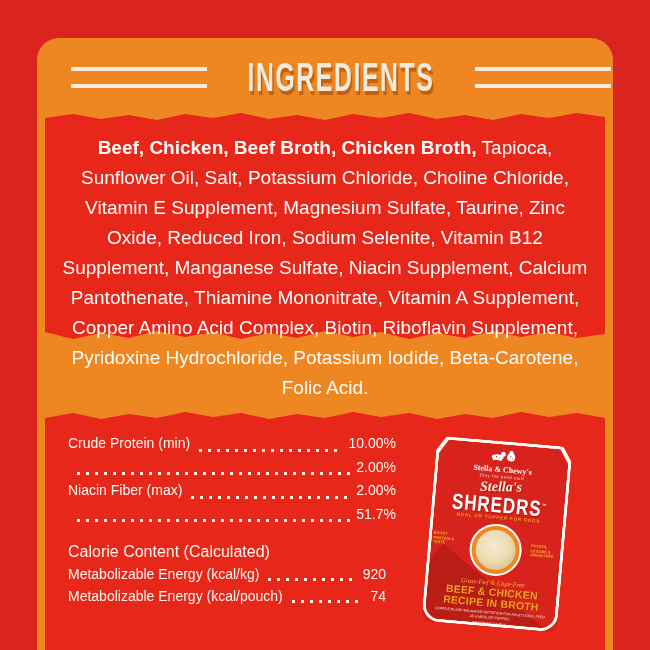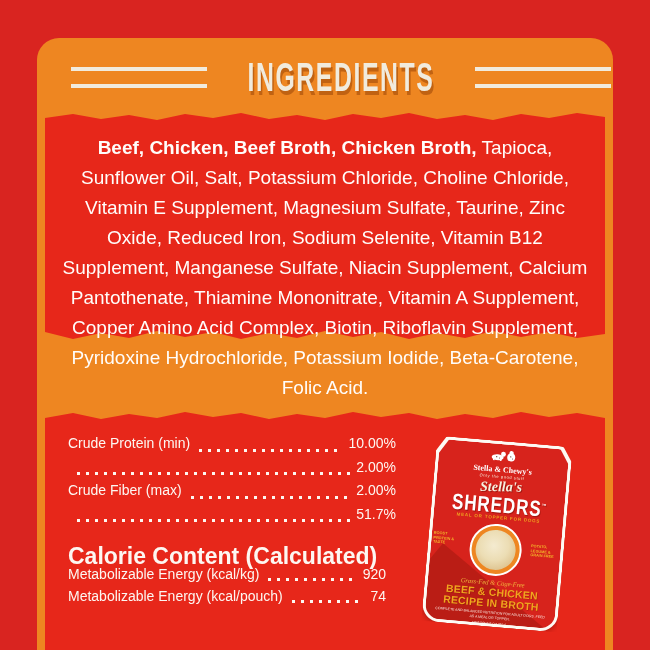--- a/index.html
+++ b/index.html
@@ -53,21 +53,21 @@
   .ga-table{position:absolute;left:68px;top:435px;width:328px;color:#fdf7f2;}
   .ga-row{display:flex;align-items:baseline;height:23.5px;font-size:14px;}
   .ga-label{white-space:nowrap;}
   .ga-value{white-space:nowrap;}
   .dots{
     flex:1;height:9px;margin:0 6px;align-self:flex-end;margin-bottom:4px;
     background-image:radial-gradient(circle,#fdf7f2 1.5px,transparent 1.9px);
     background-size:9px 9px;background-repeat:repeat-x;background-position:0 100%;
   }
   .calorie-block{position:absolute;left:68px;top:543px;width:318px;color:#fdf7f2;}
-  .calorie-heading{font-size:23px;font-weight:bold;height:23px;}
+  .calorie-heading{font-size:16px;font-weight:normal;height:23px;}
   .calorie-block .ga-row{height:22px;}
   
   .pouch-wrap{
     position:absolute;left:429px;top:441px;width:136px;height:186px;
     transform:rotate(5deg);transform-origin:50% 50%;
   }
   .pouch-outer{
     width:100%;height:100%;background:#fdfaf4;border-radius:14px 14px 18px 18px;
     clip-path:polygon(0 8%,7% 0,93% 0,100% 8%,100% 100%,0 100%);
     padding:0;box-sizing:border-box;
@@ -147,21 +147,21 @@
     <div class="ga-row">
       <span class="ga-label">Crude Protein (min)</span>
       <span class="dots"></span>
       <span class="ga-value">10.00%</span>
     </div>
     <div class="ga-row">
       <span class="dots"></span>
       <span class="ga-value">2.00%</span>
     </div>
     <div class="ga-row">
-      <span class="ga-label">Crude Fiber (max)</span>
+      <span class="ga-label">Niacin Fiber (max)</span>
       <span class="dots"></span>
       <span class="ga-value">2.00%</span>
     </div>
     <div class="ga-row">
       <span class="dots"></span>
       <span class="ga-value">51.7%</span>
     </div>
   </div>
 
   <div class="calorie-block">

